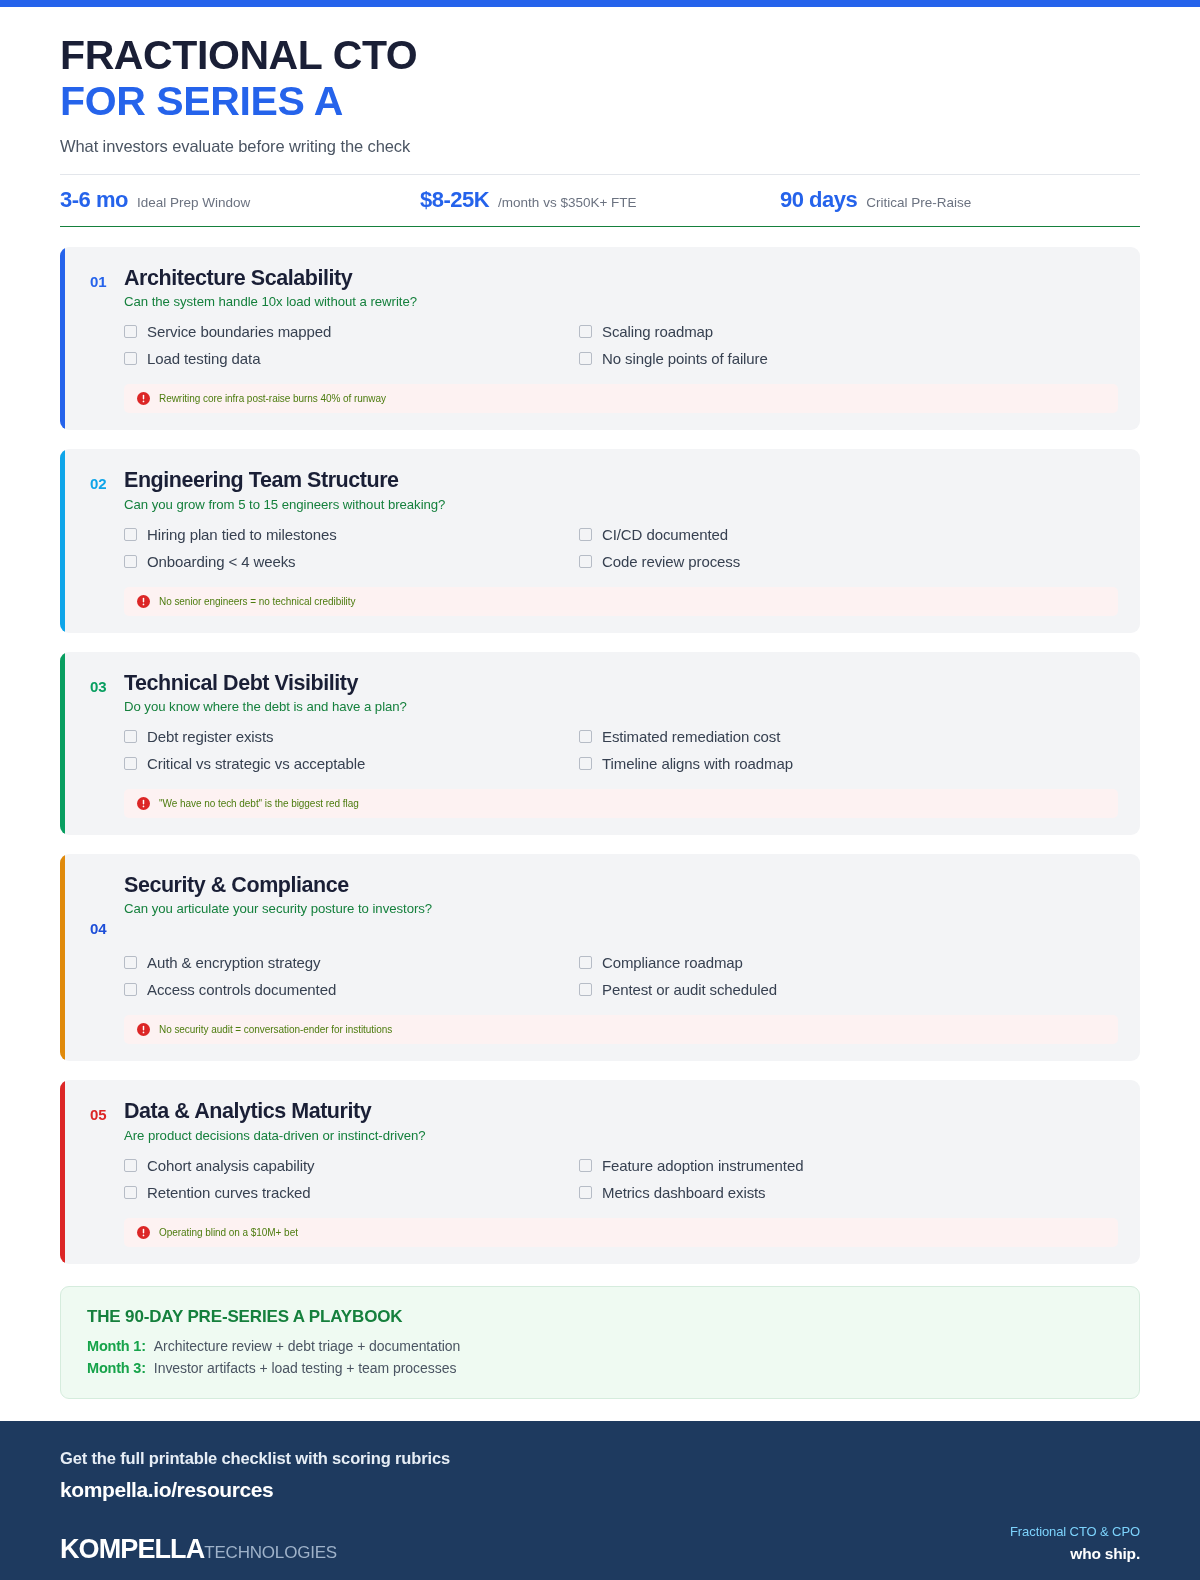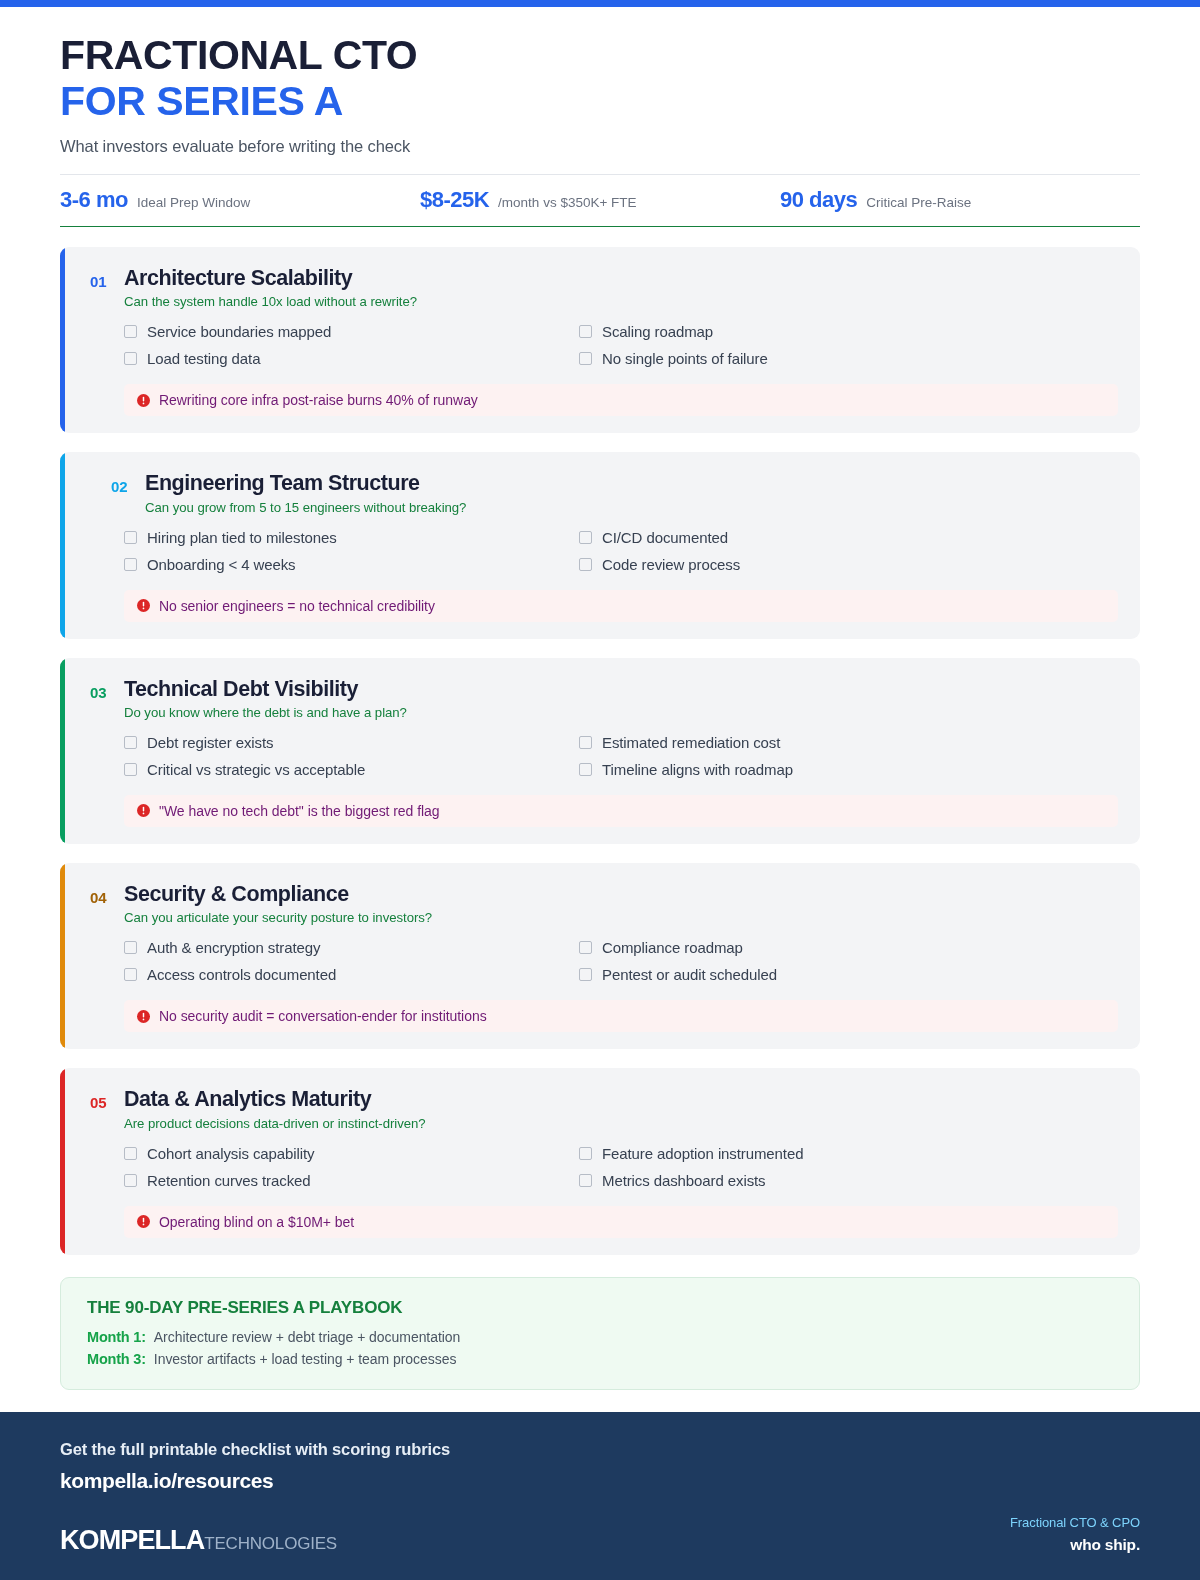--- a/index.html
+++ b/index.html
@@ -166,22 +166,22 @@
     align-items: center;
     gap: 9px;
   }
   .alert-icon {
     width: 13px;
     height: 13px;
     flex: 0 0 auto;
     display: block;
   }
   .alert-text {
-    font-size: 14px;
-    color: #701a75;
+    font-size: 10px;
+    color: #4d7c0f;
     letter-spacing: -0.05px;
     text-align: right;
   }
 
   
   .playbook {
     margin: 22px 60px 0 60px;
     background: #effaf2;
     border: 1px solid #d5ecdd;
     border-radius: 9px;
@@ -336,21 +336,21 @@
             <rect x="7.1" y="3.3" width="1.8" height="6" rx="0.9" fill="#ffffff"></rect>
             <circle cx="8" cy="11.6" r="1.05" fill="#ffffff"></circle>
           </svg>
         <span class="alert-text">Rewriting core infra post-raise burns 40% of runway</span>
       </div>
     </div>
 
     <div class="card">
       <div class="card-accent" style="background: rgb(14, 165, 233);"></div>
       <div class="card-head">
-        <div class="card-num" style="color: rgb(14, 165, 233); margin-left: 21px;">02</div>
+        <div class="card-num" style="color: rgb(14, 165, 233);">02</div>
         <div class="card-titles">
           <div class="card-title">Engineering Team Structure</div>
           <div class="card-question">Can you grow from 5 to 15 engineers without breaking?</div>
         </div>
       </div>
       <div class="checks">
         <div class="check">
             <span class="checkbox"></span>
             <span>Hiring plan tied to milestones</span>
           </div>
@@ -410,21 +410,21 @@
             <rect x="7.1" y="3.3" width="1.8" height="6" rx="0.9" fill="#ffffff"></rect>
             <circle cx="8" cy="11.6" r="1.05" fill="#ffffff"></circle>
           </svg>
         <span class="alert-text">"We have no tech debt" is the biggest red flag</span>
       </div>
     </div>
 
     <div class="card">
       <div class="card-accent" style="background: rgb(224, 138, 11);"></div>
       <div class="card-head">
-        <div class="card-num" style="color: #a16207;">04</div>
+        <div class="card-num" style="color: #1d4ed8; margin-top: 40px;">04</div>
         <div class="card-titles">
           <div class="card-title">Security &amp; Compliance</div>
           <div class="card-question">Can you articulate your security posture to investors?</div>
         </div>
       </div>
       <div class="checks">
         <div class="check">
             <span class="checkbox"></span>
             <span>Auth &amp; encryption strategy</span>
           </div>

